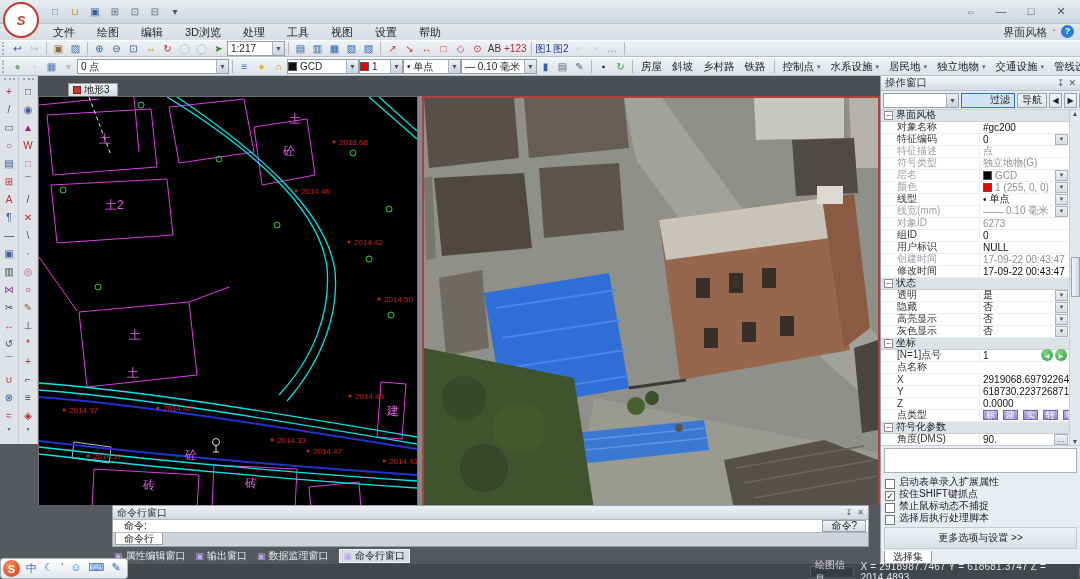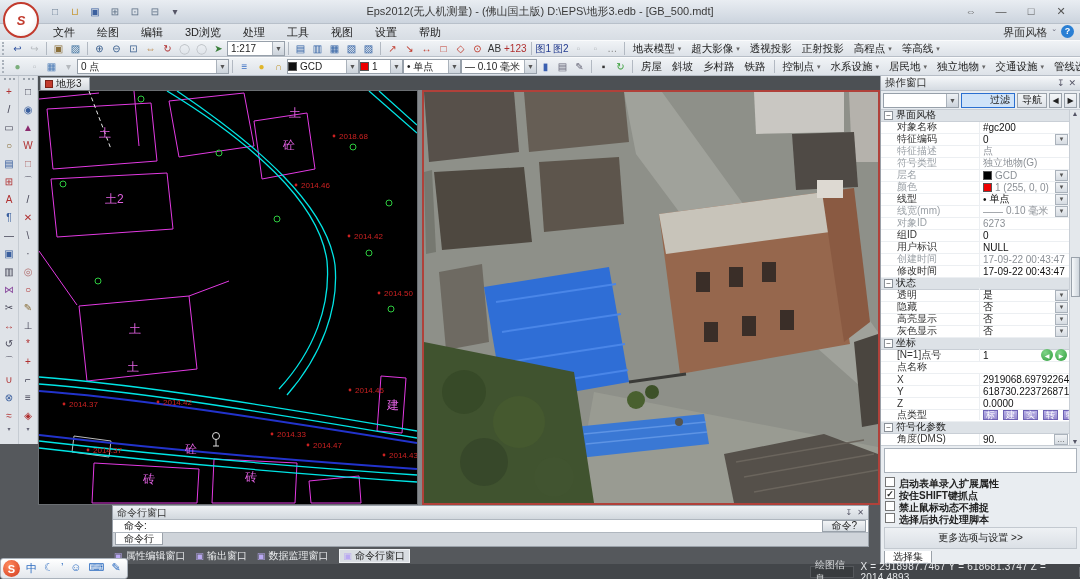--- a/index.html
+++ b/index.html
@@ -48,21 +48,21 @@
 
   
   .leftbar{position:absolute;left:0;top:76px;width:38px;height:368px;background:#dfe3e8;display:flex;z-index:5;}
   .lcol{width:19px;display:flex;flex-direction:column;align-items:center;border-right:1px solid #c6ccd3;}
   .lgrip{width:11px;border-top:2px dotted #9aa2ab;margin:2px 0 1px 0;height:3px;}
   .ltbtn{width:17px;height:18px;display:flex;align-items:center;justify-content:center;font-size:10px;}
   .lmore{font-size:6px;color:#667;height:9px;display:flex;align-items:center;}
 
   
   .docarea{position:absolute;left:38px;top:76px;width:842px;height:429px;background:#3c3f43;}
-  .doctabs{height:14px;background:#4c5054;display:flex;align-items:flex-end;}
+  .doctabs{height:20px;background:#4c5054;display:flex;align-items:flex-end;padding-left:28px;}
   .doctab{height:13px;background:linear-gradient(#f2f4f6,#d3d8de);border:1px solid #9aa1a9;border-bottom:none;
     display:flex;align-items:center;font-size:10px;padding:0 7px 0 4px;margin-left:2px;color:#222;}
   .doctab .dticon{width:8px;height:8px;background:#c23b2e;border:1px solid #7e2017;margin-right:3px;}
   .doccontent{height:415px;display:flex;}
   .cadpane{width:380px;height:415px;background:#000;position:relative;border:1px solid #6a6e72;}
   .splitter{width:4px;height:415px;background:#85898d;}
   .photopane{width:458px;height:415px;border:2px solid #b0413a;background:#8a8d86;}
 
   
   .rpanel{position:absolute;left:880px;top:76px;width:200px;height:488px;background:#e9edf1;
@@ -91,21 +91,21 @@
     font-size:8px;color:#444;display:flex;align-items:center;justify-content:center;flex:none;margin-right:1px;}
   .navbtn{width:12px;height:12px;border-radius:50%;background:radial-gradient(circle at 35% 30%,#7fd487,#2f9e3c);
     color:#fff;font-size:6px;display:flex;align-items:center;justify-content:center;flex:none;}
   .typebtn{width:15px;height:10px;background:linear-gradient(#b9b1e6,#988ccf);border:1px solid #6f63b5;color:#fff;
     font-size:9px;display:flex;align-items:center;justify-content:center;flex:none;margin-right:2px;}
   .pscroll{position:absolute;right:0;top:0;width:11px;height:100%;background:#e4e8ec;border-left:1px solid #c8ced5;
     display:flex;flex-direction:column;align-items:center;justify-content:space-between;font-size:7px;color:#556;}
   .pscroll .thumb{width:9px;flex:0 0 40px;background:linear-gradient(90deg,#f6f8fa,#cfd6dd);border:1px solid #9aa2ab;margin:1px 0;}
   .pempty{height:26px;background:#fff;border:1px solid #aab2bb;margin:2px 3px;}
   .pchecks{padding:2px 4px 0 4px;}
-  .chkrow{height:12px;display:flex;align-items:flex-start;gap:4px;font-size:10px;color:#222;font-weight:bold;}
+  .chkrow{height:12px;display:flex;align-items:flex-end;gap:4px;font-size:10px;color:#222;}
   .chkbox{width:10px;height:10px;border:1px solid #777;background:#fff;font-size:9px;line-height:9px;text-align:center;color:#222;flex:none;}
   .pmore-bar{height:23px;display:flex;align-items:center;justify-content:center;font-size:10px;color:#222;
     background:linear-gradient(#eef1f4,#dbe0e6);margin:2px 3px 1px 3px;border:1px solid #c3c9d0;}
   .pseltab{height:14px;display:flex;align-items:flex-end;padding-left:3px;}
   .pseltab .stab{height:13px;background:#fff;border:1px solid #9aa1a9;border-top:none;font-size:10px;
     display:flex;align-items:center;padding:0 8px;color:#222;}
 
   
   .dock{position:absolute;left:0;top:505px;width:880px;height:59px;background:#55585c;}
   .cmdwin{position:absolute;left:112px;top:505px;width:757px;height:42px;background:#dfe3e8;border:1px solid #9aa1a9;}
@@ -143,21 +143,20 @@
   <div class="logo">S</div>
   <div class="qat" id="qat">
       <span class="tbtn" style="color: rgb(106, 125, 147);">□</span>
       <span class="tbtn" style="color: rgb(199, 154, 58);">⊔</span>
       <span class="tbtn" style="color: rgb(58, 95, 158);">▣</span>
       <span class="tbtn" style="color: rgb(90, 109, 131);">⊞</span>
       <span class="tbtn" style="color: rgb(90, 109, 131);">⊡</span>
       <span class="tbtn" style="color: rgb(90, 109, 131);">⊟</span>
       <span class="tbtn" style="color: rgb(85, 85, 102);">▾</span>
     </div>
-  <div class="title">Eps2012(无人机测量) - (佛山国土版) D:\EPS\地形3.edb - [GB_500.mdt]</div>
   <div class="winctrls" id="winctrls">
       <span class="wbtn">⇔</span>
       <span class="wbtn">—</span>
       <span class="wbtn">□</span>
       <span class="wbtn">✕</span>
     </div>
 </div>
 
 <div class="menubar">
   <div class="menuitems" id="menuitems">
@@ -229,44 +228,20 @@
     </span>
   <span class="sep"></span>
   <span id="t2-tabs" style="display:flex;">
       <span class="tbtn" style="color: rgb(34, 58, 142);">图1</span>
       <span class="tbtn" style="color: rgb(34, 58, 142);">图2</span>
       <span class="tbtn dis">▫</span>
       <span class="tbtn dis">▫</span>
       <span class="tbtn" style="color: rgb(136, 136, 136);">…</span>
     </span>
   <span class="sep"></span>
-  <span id="t2-views" style="display:flex;">
-      <div class="txtbtn">
-        <span>地表模型</span>
-        <span class="dda">▾</span>
-      </div>
-      <div class="txtbtn">
-        <span>超大影像</span>
-        <span class="dda">▾</span>
-      </div>
-      <div class="txtbtn">
-        <span>透视投影</span>
-      </div>
-      <div class="txtbtn">
-        <span>正射投影</span>
-      </div>
-      <div class="txtbtn">
-        <span>高程点</span>
-        <span class="dda">▾</span>
-      </div>
-      <div class="txtbtn">
-        <span>等高线</span>
-        <span class="dda">▾</span>
-      </div>
-    </span>
 </div>
 
 <div class="tb tb3">
   <span class="grip"></span>
   <span id="t3-lead" style="display:flex;">
       <span class="tbtn" style="color: rgb(123, 174, 123);">●</span>
       <span class="tbtn dis">▫</span>
       <span class="tbtn" style="color: rgb(74, 122, 181);">▦</span>
       <span class="tbtn dis">▾</span>
     </span>

